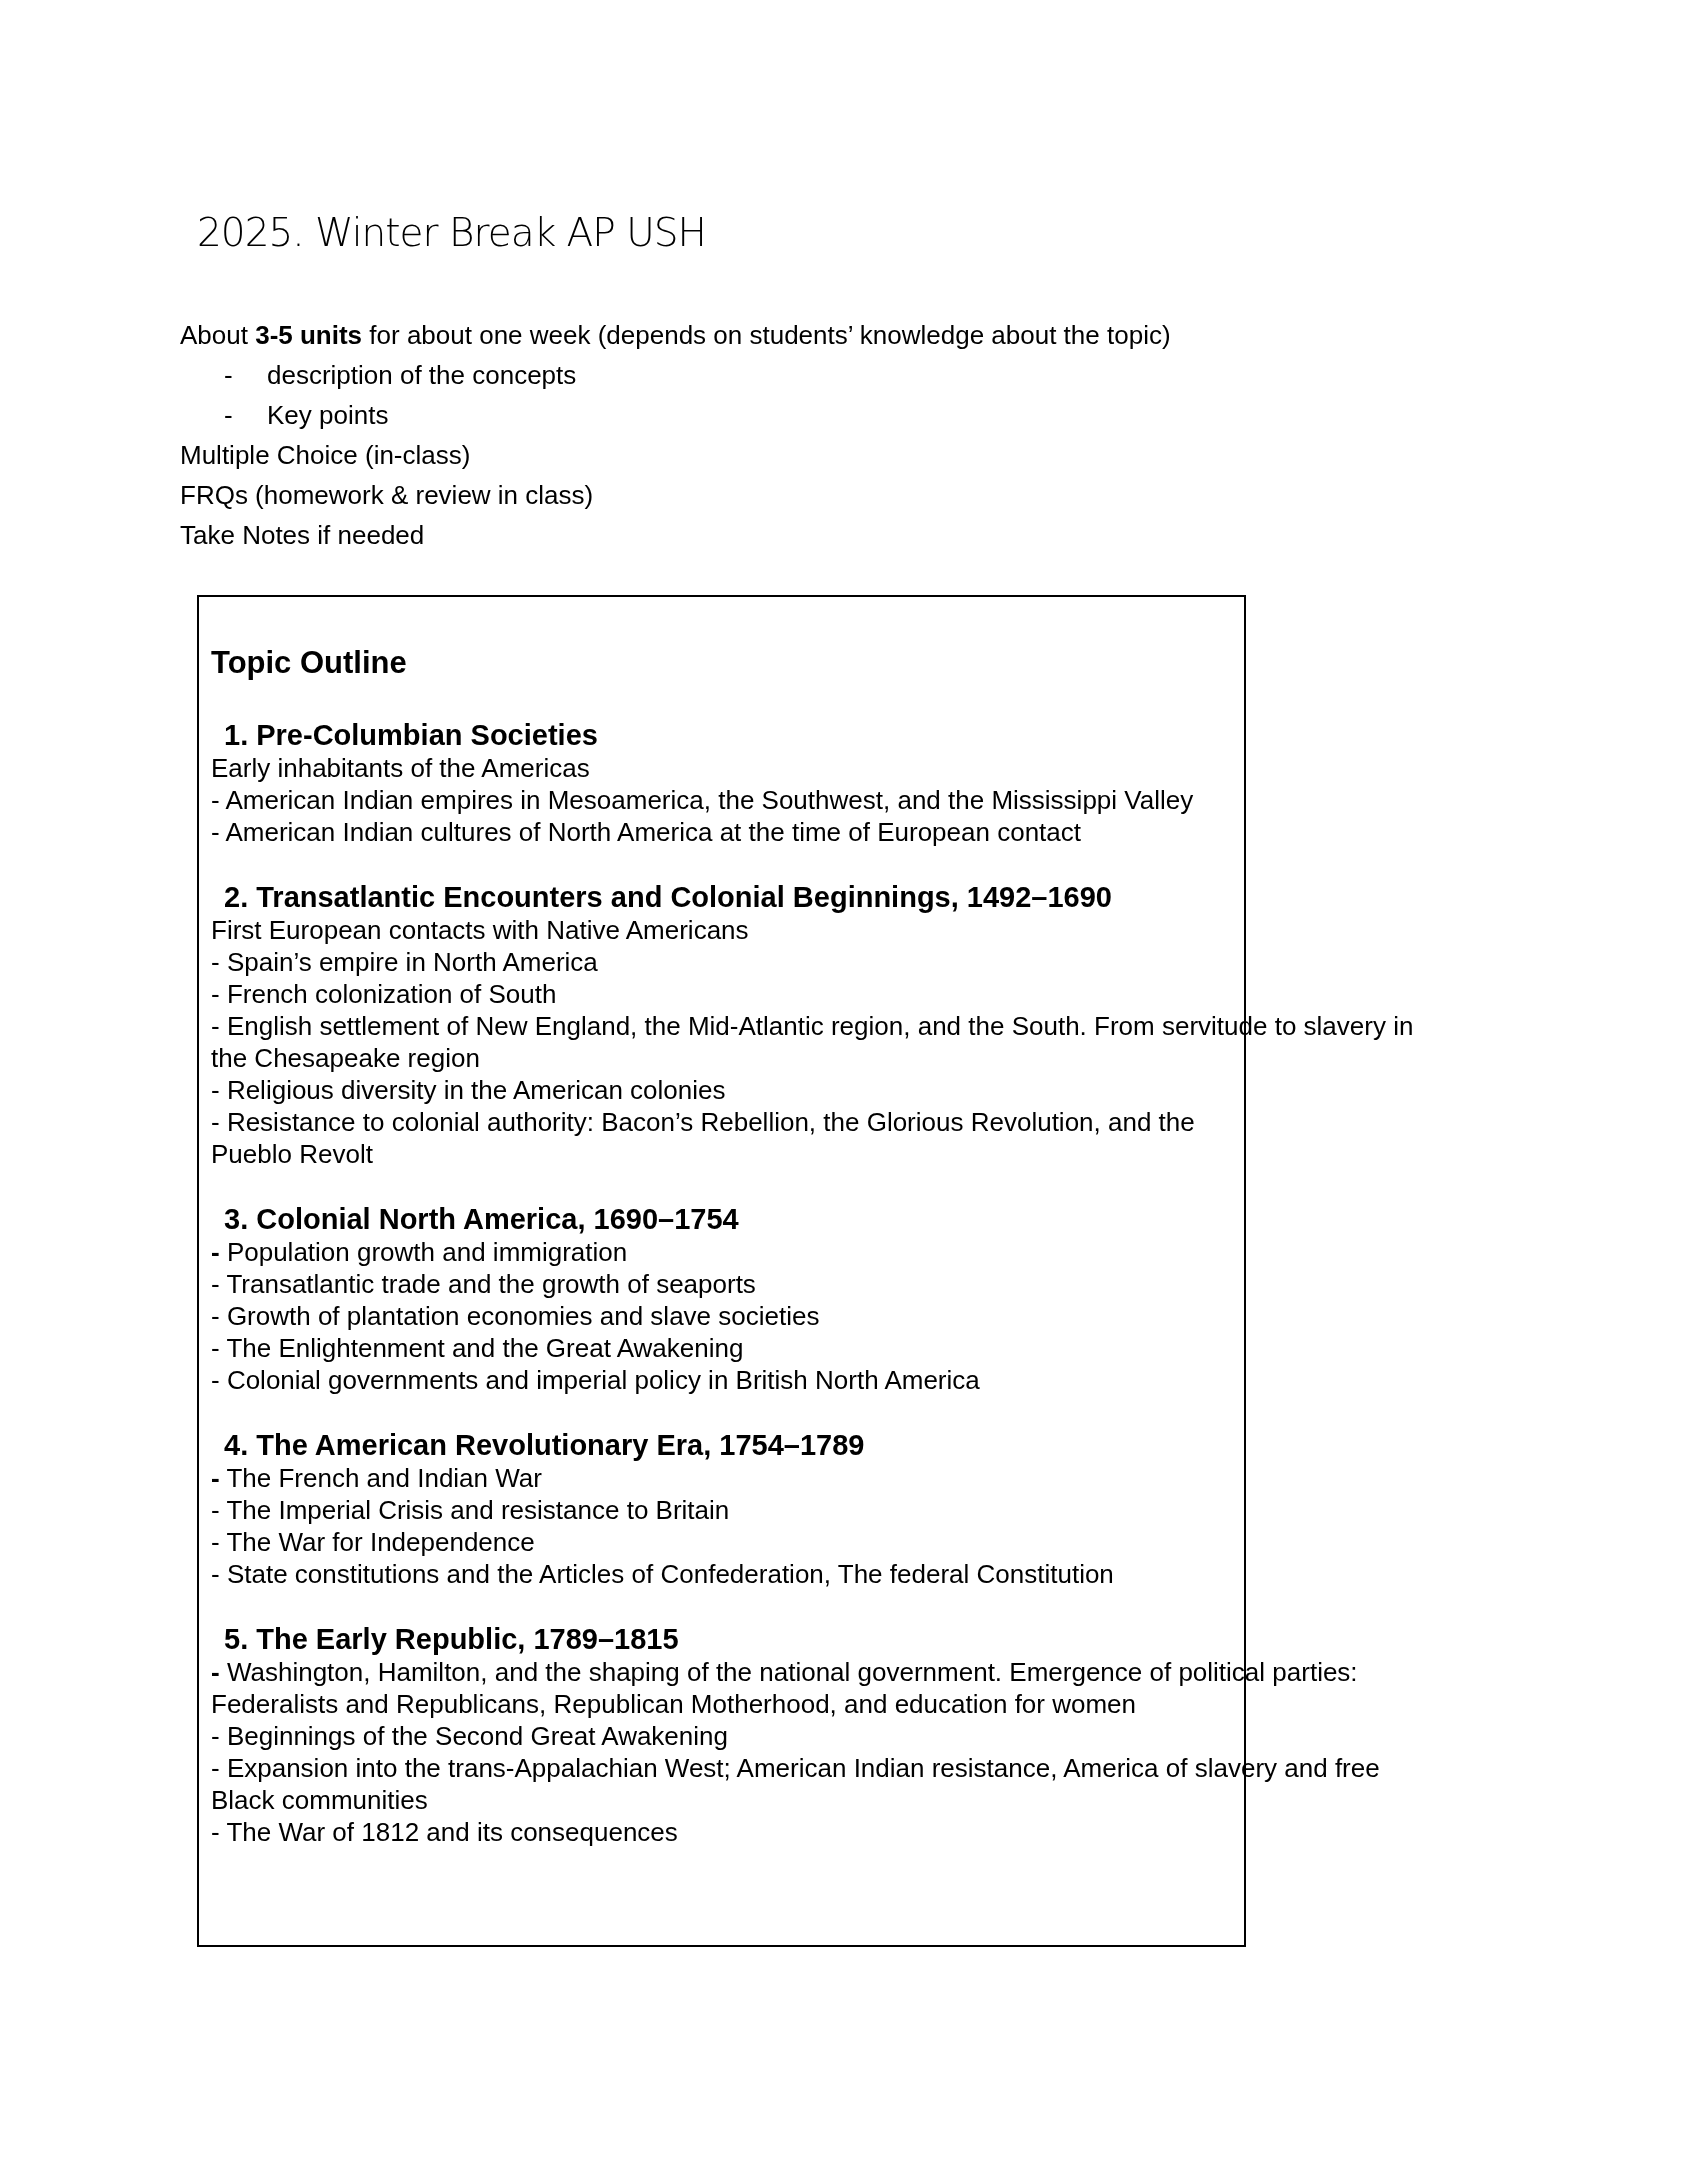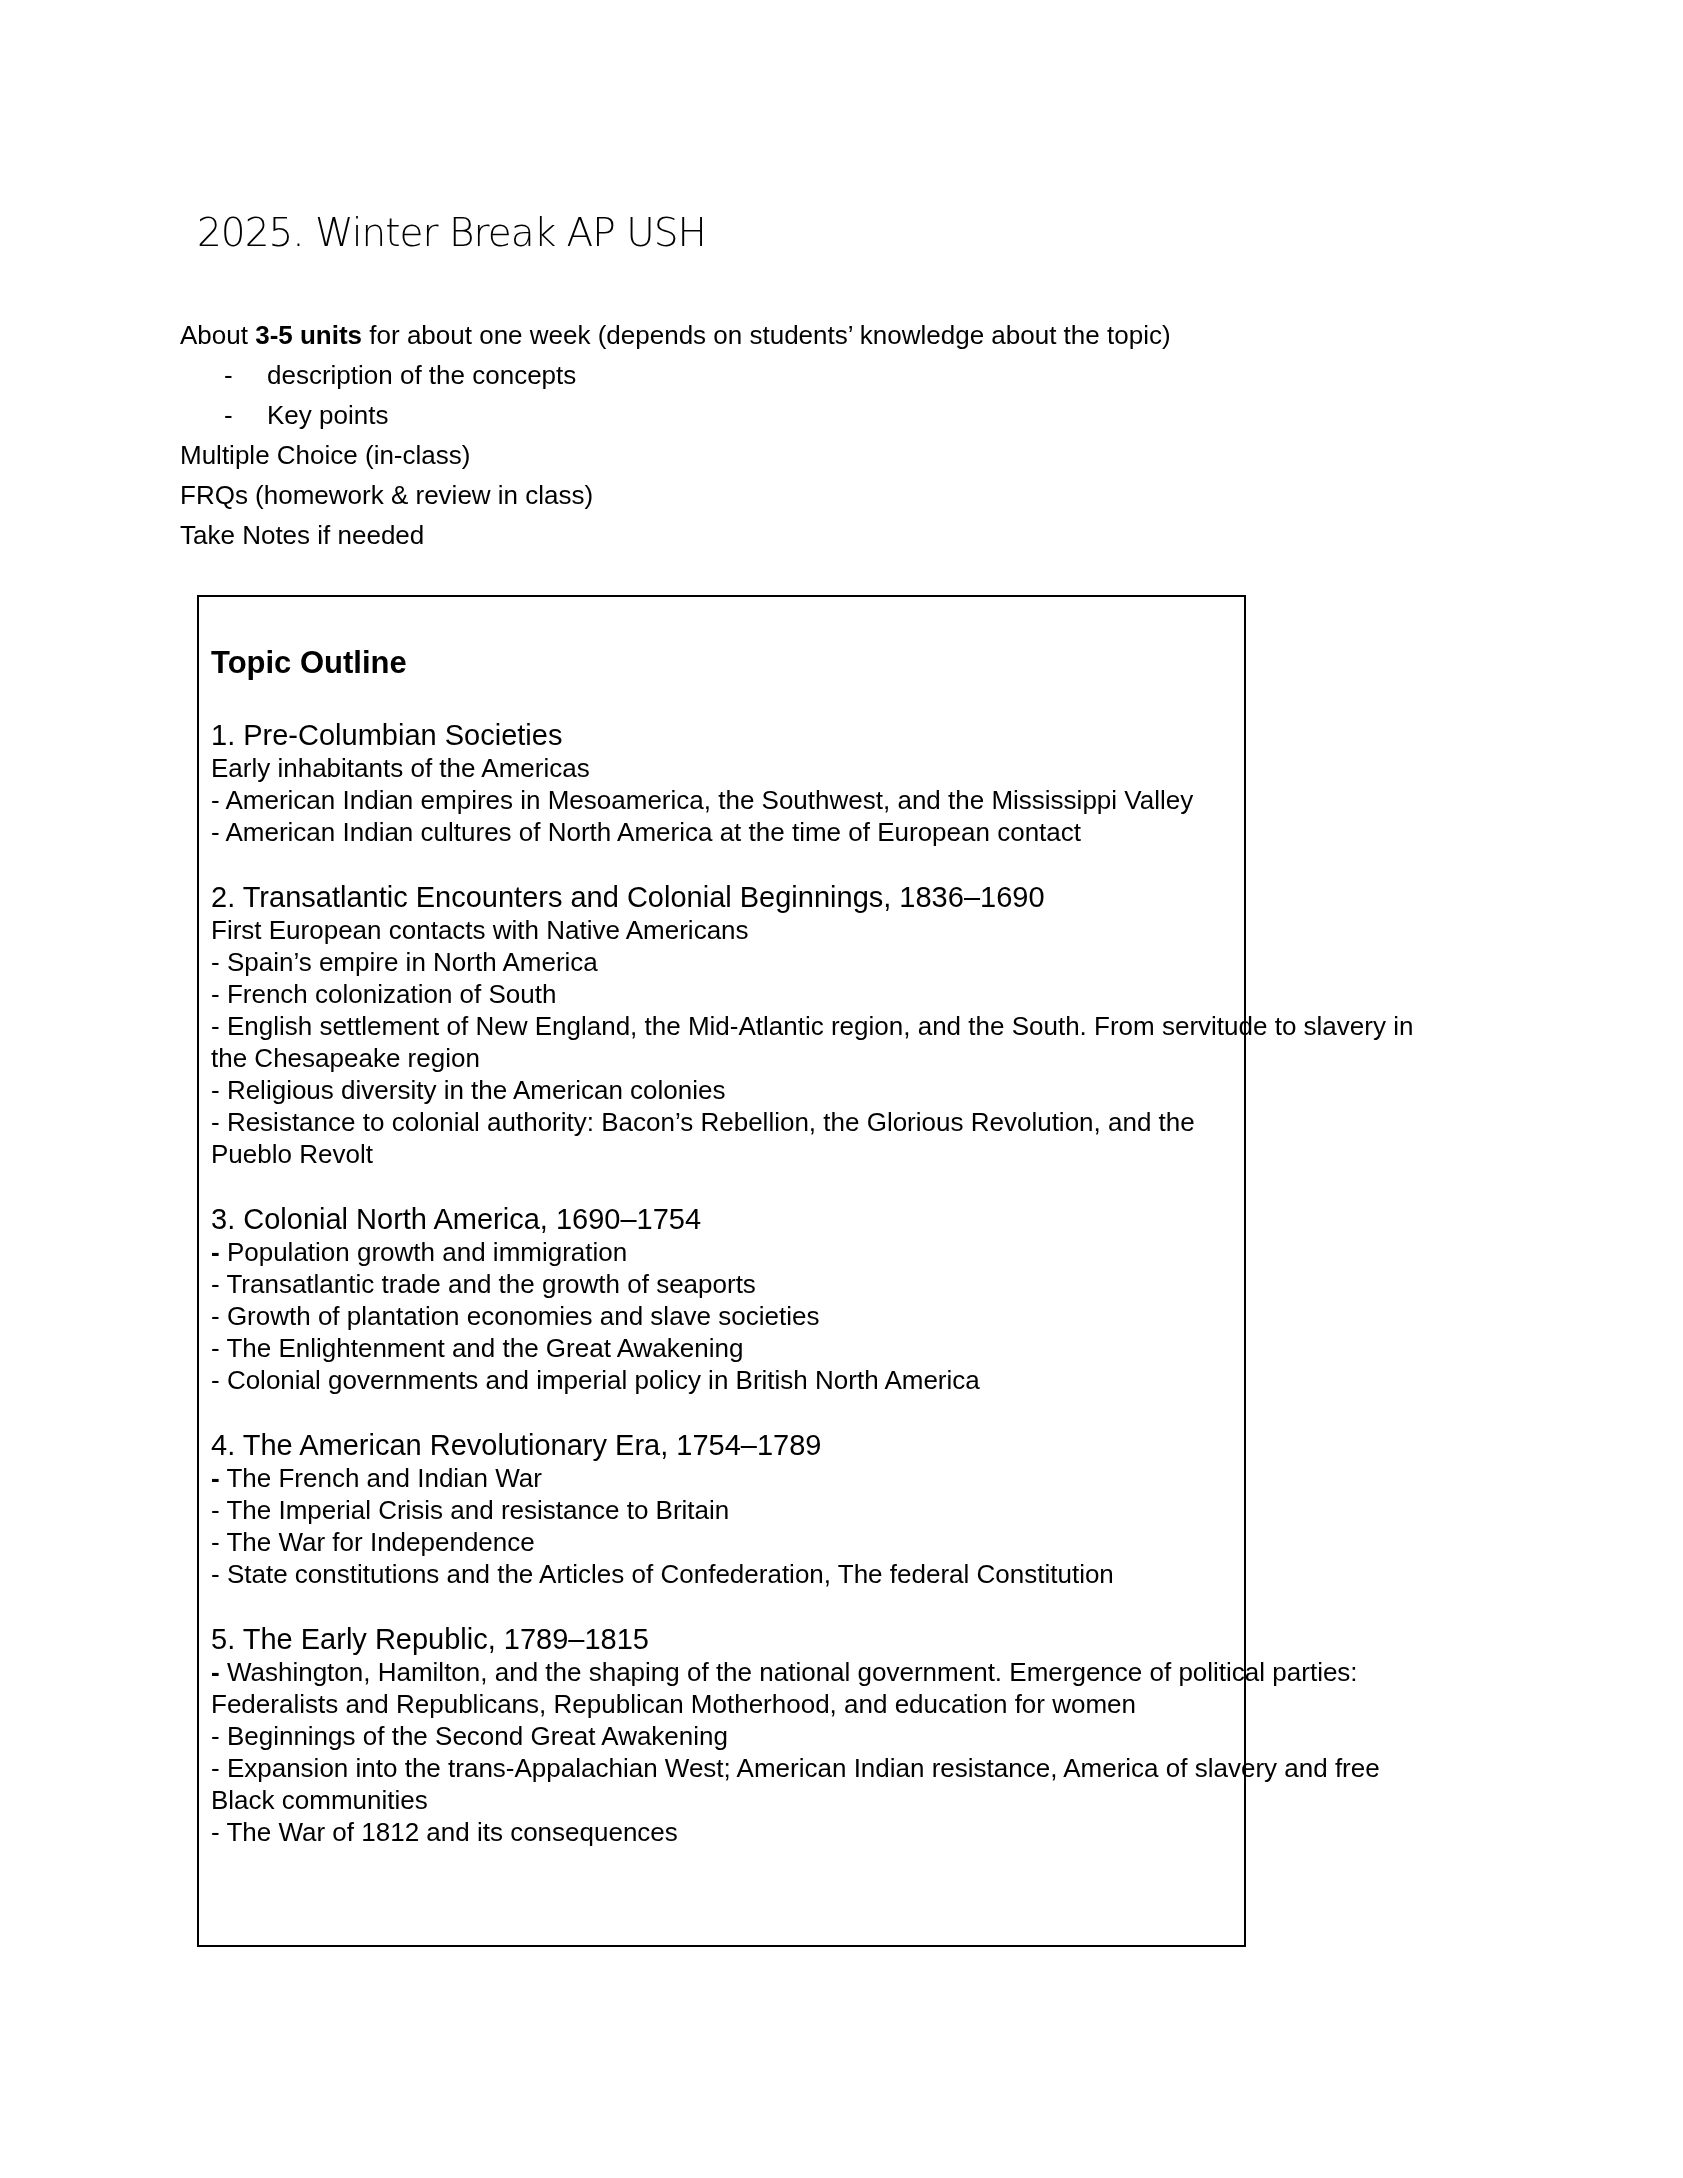--- a/index.html
+++ b/index.html
@@ -4,21 +4,21 @@
 <style>
   html, body { margin:0; padding:0; background:#fff; }
   body { width:1683px; height:2178px; position:relative; color:#000; font-family:"Liberation Sans", sans-serif; }
   .title { position:absolute; left:197px; top:210px; font-family:"DejaVu Sans", sans-serif; font-weight:300; font-size:39px; letter-spacing:-1px; }
   .intro { position:absolute; left:180px; top:315px; font-size:26px; line-height:40px; }
   .intro .dash { display:inline-block; width:43px; padding-left:44px; }
   .box { position:absolute; left:197px; top:595px; width:1049px; height:1352px; border:2.5px solid #000; box-sizing:border-box; }
   .box-inner { padding:48px 0 0 12px; }
   .outline-title { font-weight:bold; font-size:31px; margin:0 0 37px 0; }
   .section { margin-bottom:32px; }
-  .sec-head { font-weight:normal; font-size:29px; line-height:34px; }
+  .sec-head { font-weight:bold; font-size:29px; line-height:34px;margin-left:13px; }
   .line { font-size:26px; line-height:32px; }
   b.dashb { font-weight:bold; }
 </style>
 </head>
 <body>
 
 <div class="title">2025. Winter Break AP USH</div>
 
 <div class="intro">
   <div><span>About </span><b>3-5 units</b><span> for about one week (depends on students’ knowledge about the topic)</span></div>
@@ -34,21 +34,21 @@
     <div class="outline-title">Topic Outline</div>
 
     <div class="section">
       <div class="sec-head">1. Pre-Columbian Societies</div>
       <div class="line">Early inhabitants of the Americas</div>
       <div class="line">- American Indian empires in Mesoamerica, the Southwest, and the Mississippi Valley</div>
       <div class="line">- American Indian cultures of North America at the time of European contact</div>
     </div>
 
     <div class="section">
-      <div class="sec-head">2. Transatlantic Encounters and Colonial Beginnings, 1836–1690</div>
+      <div class="sec-head">2. Transatlantic Encounters and Colonial Beginnings, 1492–1690</div>
       <div class="line">First European contacts with Native Americans</div>
       <div class="line">- Spain’s empire in North America</div>
       <div class="line">- French colonization of South</div>
       <div class="line" style="width:1238px">- English settlement of New England, the Mid-Atlantic region, and the South. From servitude to slavery in the Chesapeake region</div>
       <div class="line">- Religious diversity in the American colonies</div>
       <div class="line">- Resistance to colonial authority: Bacon’s Rebellion, the Glorious Revolution, and the Pueblo Revolt</div>
     </div>
 
     <div class="section">
       <div class="sec-head">3. Colonial North America, 1690–1754</div>

